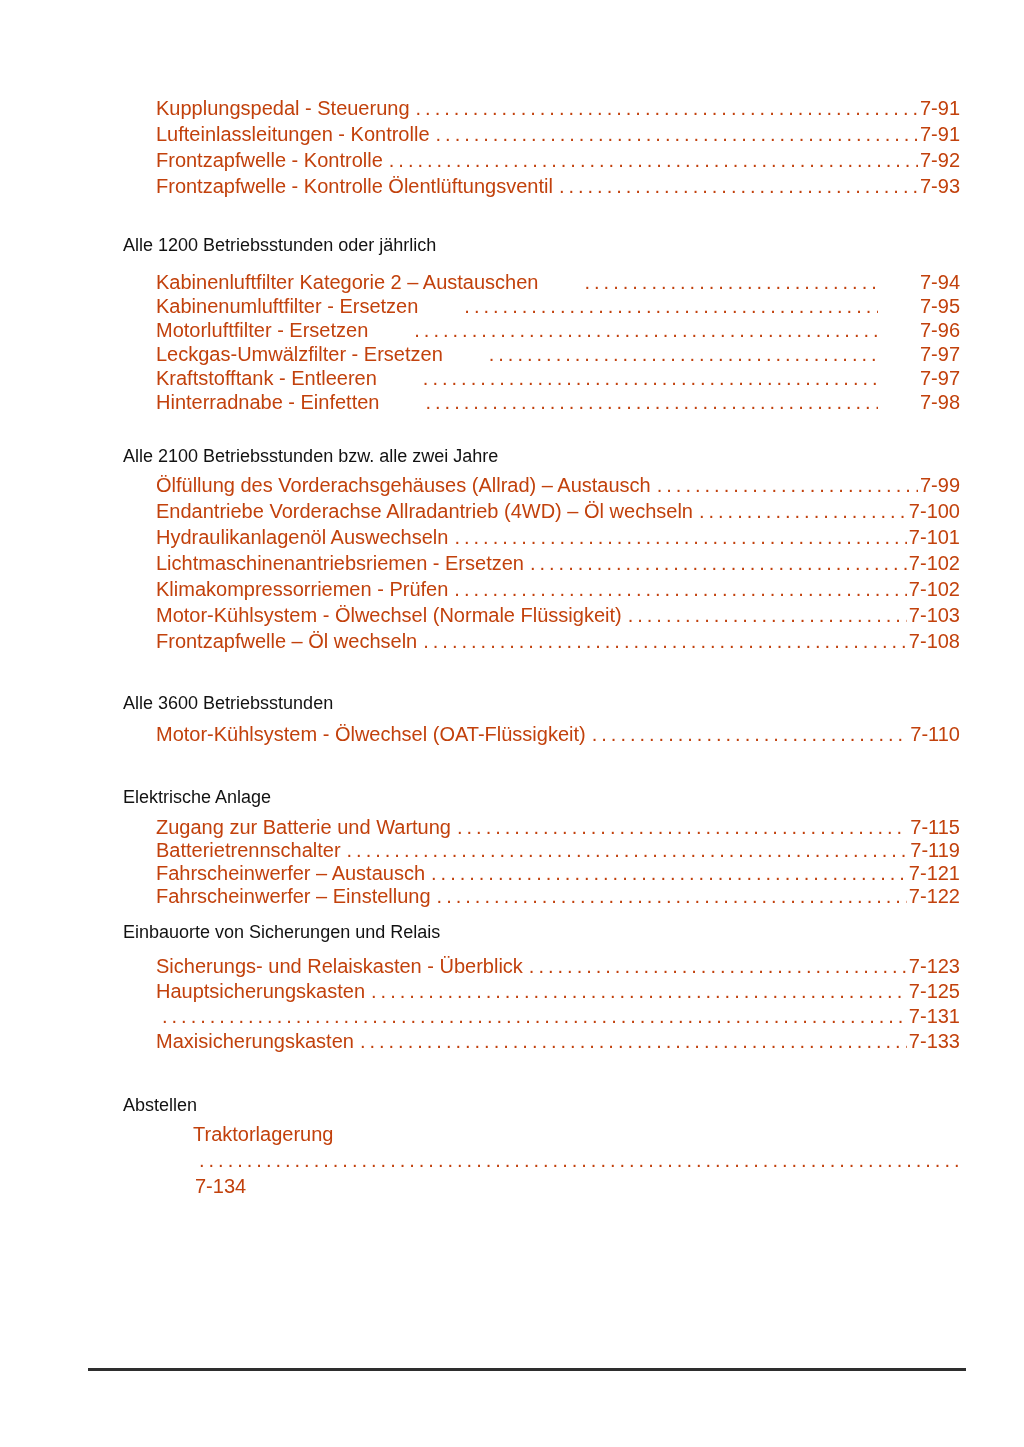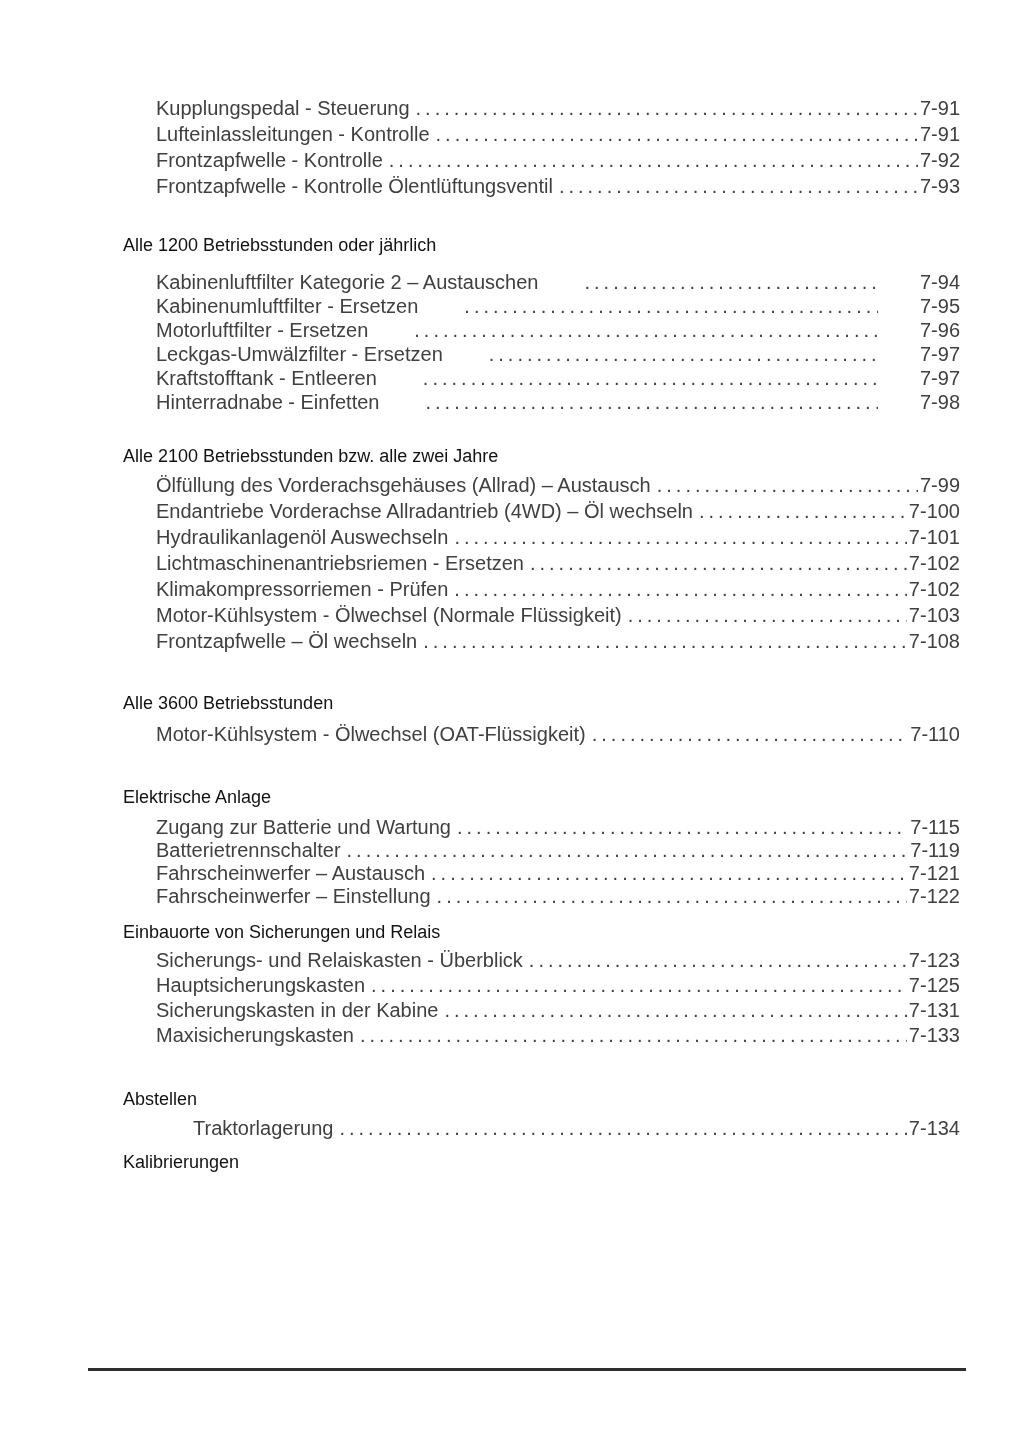--- a/index.html
+++ b/index.html
@@ -35,21 +35,21 @@
     color: #121212;
     white-space: nowrap;
   }
   .toc-entries { margin: 0; }
   .toc-row {
     display: flex;
     flex-direction: row;
     align-items: stretch;
     font-size: 20px;
     line-height: 26px;
-    color: #404040;
+    color: #c2410c;
     justify-content: center;
   }
   .toc-title {
     flex: 0 0 auto;
     white-space: nowrap;
   }
   .leader {
     flex: 1 1 auto;
     min-width: 0;
     overflow: hidden;
@@ -74,30 +74,30 @@
   .sec-1 .toc-row { line-height: 24px; gap: 40px; }
   .sec-2 { margin-top: 26px; }
   .sec-2 .toc-row { line-height: 26px; }
   .sec-3 { margin-top: 33px; }
   .sec-3 .toc-entries { margin-top: 2px; }
   .sec-3 .toc-row { line-height: 26px; }
   .sec-4 { margin-top: 34px; }
   .sec-4 .toc-entries { margin-top: 3px; }
   .sec-4 .toc-row { line-height: 23px; }
   .sec-5 { margin-top: 8px; }
-  .sec-5 .toc-entries { }
+  .sec-5 .toc-entries { margin-top: 6px; }
   .sec-5 .toc-row { line-height: 25px; }
   .sec-6 { margin-top: 35px; }
   .sec-6 .toc-row { line-height: 26px; padding-left: 70px; }
   .sec-7 { margin-top: 5px; }
   .sec-7 .toc-row { line-height: 24px; }
 
   
   .toc-row { padding-left: 33px; }
-  .sec-6 .toc-row { padding-left: 70px; }
+  .sec-6 .toc-row { padding-left: 70px; flex-direction: column; }
 
   .footer-rule {
     position: absolute;
     left: 88px;
     top: 1368px;
     width: 878px;
     height: 3px;
     background: #2e2e2e;
   }
 </style>
@@ -247,21 +247,20 @@
             <span class="toc-title">Sicherungs- und Relaiskasten - Überblick</span>
             <span class="leader"></span>
             <span class="toc-page-num">7-123</span>
           </div>
           <div class="toc-row">
             <span class="toc-title">Hauptsicherungskasten</span>
             <span class="leader"></span>
             <span class="toc-page-num">7-125</span>
           </div>
           <div class="toc-row">
-            <span class="toc-title">Sicherungskasten in der Kabine</span>
             <span class="leader"></span>
             <span class="toc-page-num">7-131</span>
           </div>
           <div class="toc-row">
             <span class="toc-title">Maxisicherungskasten</span>
             <span class="leader"></span>
             <span class="toc-page-num">7-133</span>
           </div>
         </div>
       </section>
@@ -269,17 +268,16 @@
         <h2 class="toc-heading">Abstellen</h2>
         <div class="toc-entries">
           <div class="toc-row">
             <span class="toc-title">Traktorlagerung</span>
             <span class="leader"></span>
             <span class="toc-page-num">7-134</span>
           </div>
         </div>
       </section>
       <section class="toc-section sec-7">
-        <h2 class="toc-heading">Kalibrierungen</h2>
       </section>
     </div>
   <div class="footer-rule"></div>
 </div>
 
 </body></html>

